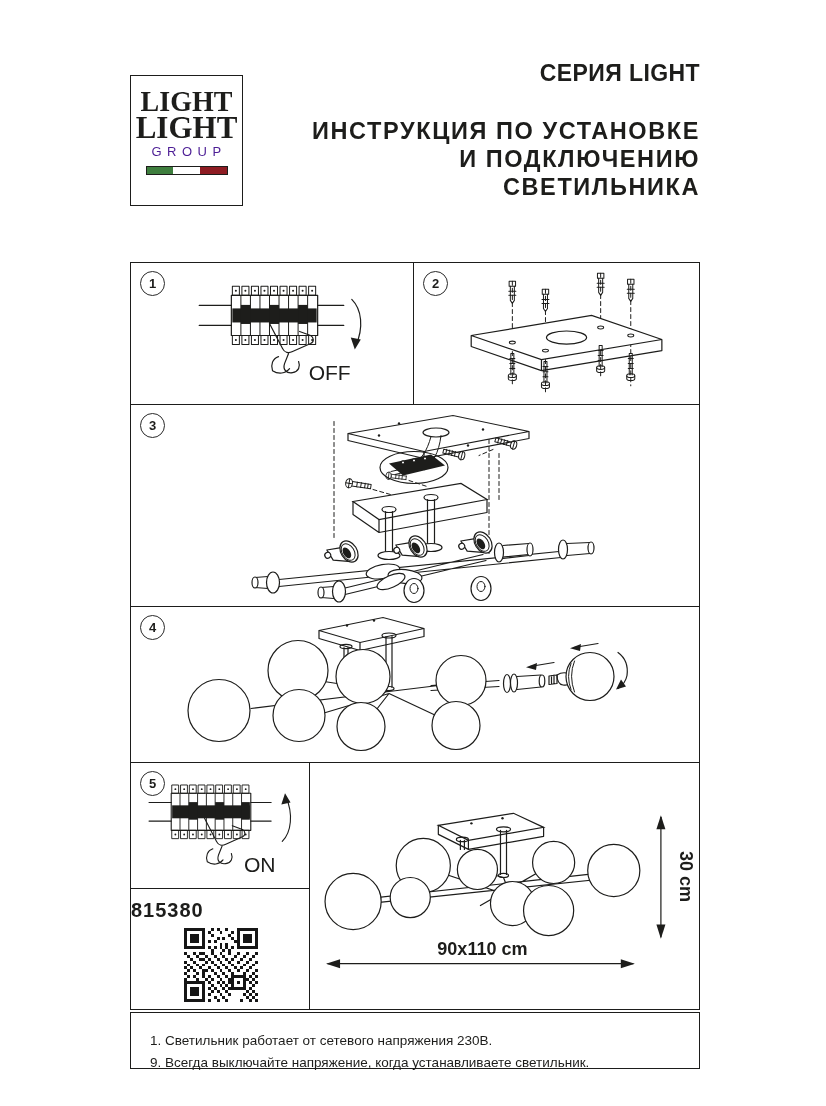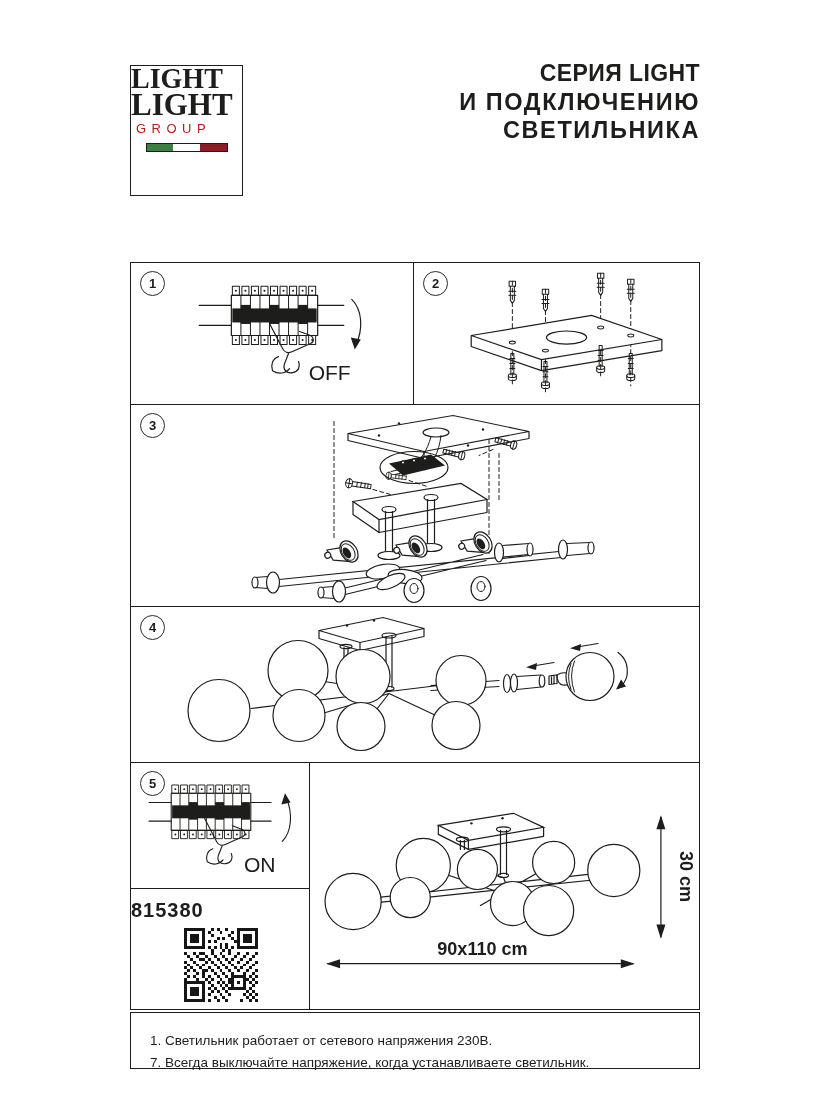--- a/index.html
+++ b/index.html
@@ -9,25 +9,25 @@
   }
   .abs{position:absolute;}
   .panel{position:absolute;border:1.5px solid #1d1d1b;box-sizing:border-box;background:#fff;}
   .panel svg{display:block;width:100%;height:100%;}
   .badge{
     position:absolute;left:9px;top:8px;width:23px;height:23px;border:1.3px solid #2a2a2a;
     border-radius:50%;display:flex;align-items:center;justify-content:center;
     font-size:13px;font-weight:700;background:#fff;z-index:2;
   }
   
-  .logo-box{left:130px;top:65px;width:113px;height:131px;border:1.6px solid #1d1d1b;
-    box-sizing:border-box;text-align:left;}
+  .logo-box{left:130px;top:75px;width:113px;height:131px;border:1.6px solid #1d1d1b;
+    box-sizing:border-box;text-align:center;padding-top:13px;}
   .logo-word1{font-family:"Liberation Serif",serif;font-weight:700;font-size:28px;line-height:25px;letter-spacing:0px;transform:scaleY(1.04);}
   .logo-word2{font-family:"Liberation Serif",serif;font-weight:700;font-size:31px;line-height:27px;}
-  .logo-sub{font-size:13px;letter-spacing:5.5px;text-indent:5px;margin-top:3px;font-weight:400;color:#b91c1c;}
+  .logo-sub{font-size:13px;letter-spacing:5.5px;text-indent:5px;margin-top:3px;font-weight:400;color:#4c1d95;}
   .flag{width:80px;height:7px;margin:7px auto 0;border:1px solid #1d1d1b;display:flex;box-sizing:content-box;}
   .flag span{flex:1;height:100%;}
   
   .hdr{left:300px;right:126px;top:59px;text-align:right;}
   .hdr-top{font-size:23px;font-weight:700;line-height:29px;letter-spacing:0.4px;}
   .hdr-instr{font-size:23.5px;font-weight:700;line-height:28px;letter-spacing:1.6px;margin-top:29px;}
   
   .ln{fill:none;stroke:#1d1d1b;stroke-width:1.2;stroke-linecap:round;stroke-linejoin:round;}
   .lnt{fill:none;stroke:#1d1d1b;stroke-width:1;stroke-linecap:round;stroke-linejoin:round;}
   .fl{fill:#1d1d1b;stroke:none;}
@@ -50,20 +50,21 @@
   <div class="logo-sub">GROUP</div>
   <div class="flag">
     <span style="background:#3e7e3e"></span>
     <span style="background:#ffffff"></span>
     <span style="background:#8e1c23"></span>
   </div>
 </div>
 
 <div class="abs hdr">
   <div class="hdr-top">СЕРИЯ LIGHT</div>
+  <div class="hdr-instr">ИНСТРУКЦИЯ ПО УСТАНОВКЕ</div>
   <div class="hdr-instr" style="margin-top:0;">И ПОДКЛЮЧЕНИЮ СВЕТИЛЬНИКА</div>
 </div>
 
 <div class="panel" style="left:130px;top:262px;width:285px;height:144px;">
   <div class="badge">1</div>
   <svg viewBox="0 0 282 141">
     <g transform="translate(100,32)">
 
       <path class="ln" d="M-32 10 H0 M-32 30 H0 M86 10 h26 M86 30 h26"></path>
 
@@ -490,14 +491,14 @@
 
     <path class="ln" d="M350 54 V173"></path>
     <polygon class="fl" points="350,52 345.5,66 354.5,66"></polygon>
     <polygon class="fl" points="350,175 345.5,161 354.5,161"></polygon>
     <text class="svgtxt" transform="translate(369,113) rotate(90)" text-anchor="middle" font-size="18" font-weight="bold">30 cm</text>
   </svg>
 </div>
 
 <div class="abs footer-box">
   <div>1. Светильник работает от сетевого напряжения 230В.</div>
-  <div>7. Всегда выключайте напряжение, когда устанавливаете светильник.</div>
+  <div>9. Всегда выключайте напряжение, когда устанавливаете светильник.</div>
 </div>
 
 </body></html>

